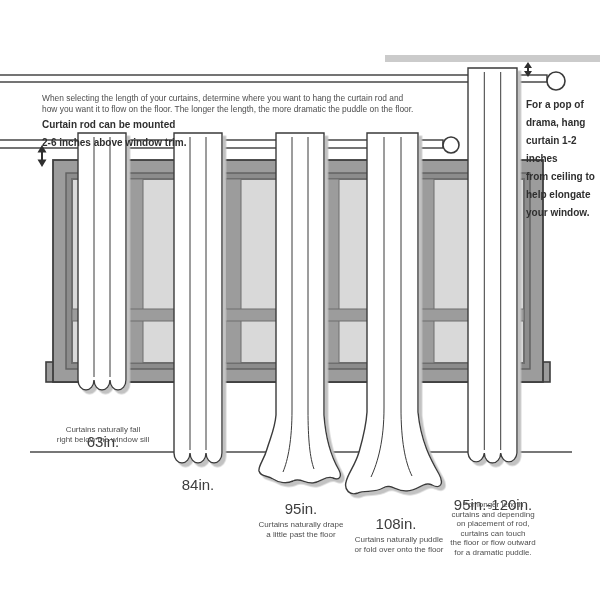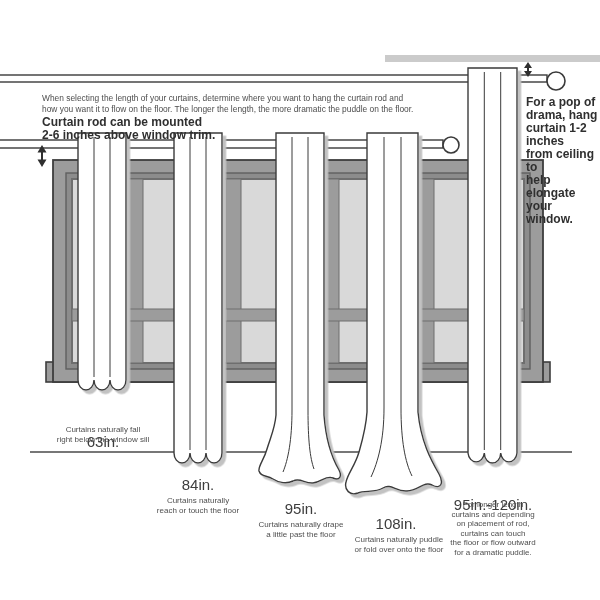--- a/index.html
+++ b/index.html
@@ -7,21 +7,21 @@
     position:relative;width:600px;height:600px;background:#ffffff;overflow:hidden;
     font-family:"Liberation Sans","DejaVu Sans",sans-serif;color:#3a3a3a;
   }
   .stage svg{position:absolute;left:0;top:0;}
   .txt{position:absolute;white-space:pre-line;}
   .title{
     left:40px;top:10px;font-size:25px;line-height:31px;letter-spacing:.5px;
     color:#383838;font-weight:400;
   }
   .intro{left:42px;top:93px;font-size:8.4px;line-height:10.5px;color:#4d4d4d;}
-  .note-bold{font-size:12px;line-height:13px;font-weight:bold;color:#2f2f2f;}
+  .note-bold{font-size:10px;line-height:18px;font-weight:bold;color:#2f2f2f;}
   .rod-note{left:42px;top:116px;}
   .pop-note{left:526px;top:96px;}
   .size-label{font-size:15px;color:#3d3d3d;transform:translateX(-50%);text-align:center;}
   .caption{font-size:8px;line-height:9.6px;color:#4f4f4f;transform:translateX(-50%);text-align:center;}
   .bottom-note{left:30px;top:522px;font-size:12px;line-height:16px;font-weight:bold;color:#474747;}
 </style>
 </head>
 <body>
 
 <div class="stage">
@@ -131,22 +131,20 @@
 curtain 1-2 inches
 from ceiling to
 help elongate
 your window.</div>
 
   <div class="txt size-label" style="left:103px;top:405px;margin-top:28px;">63in.</div>
   <div class="txt caption" style="left:103px;top:425px;">Curtains naturally fall
 right below the window sill</div>
 
   <div class="txt size-label" style="left:198px;top:476px;">84in.</div>
-  <div class="txt caption" style="left:198px;top:496px;">Curtains naturally
-reach or touch the floor</div>
 
   <div class="txt size-label" style="left:301px;top:500px;">95in.</div>
   <div class="txt caption" style="left:301px;top:520px;">Curtains naturally drape
 a little past the floor</div>
 
   <div class="txt size-label" style="left:396px;top:515px;">108in.</div>
   <div class="txt caption" style="left:399px;top:535px;">Curtains naturally puddle
 or fold over onto the floor</div>
 
   <div class="txt size-label" style="left:493px;top:464px;margin-top:32px;">95in.-120in.</div>

